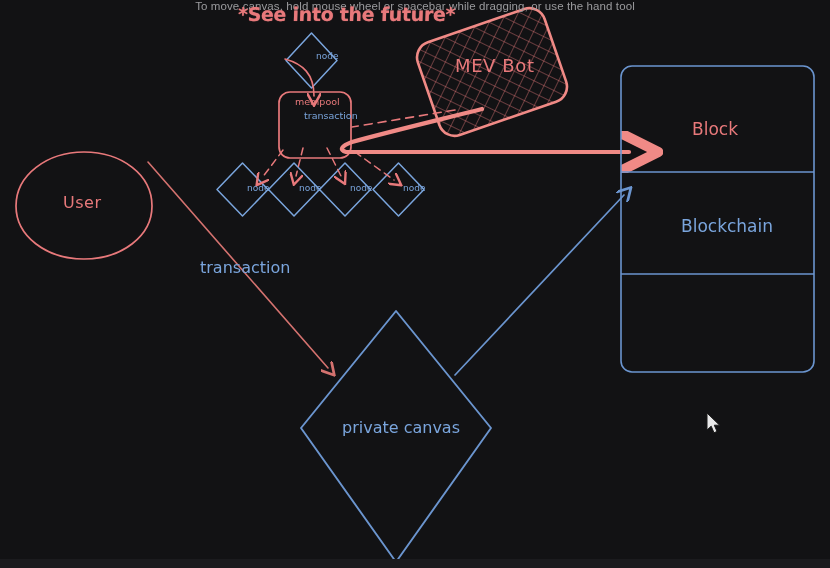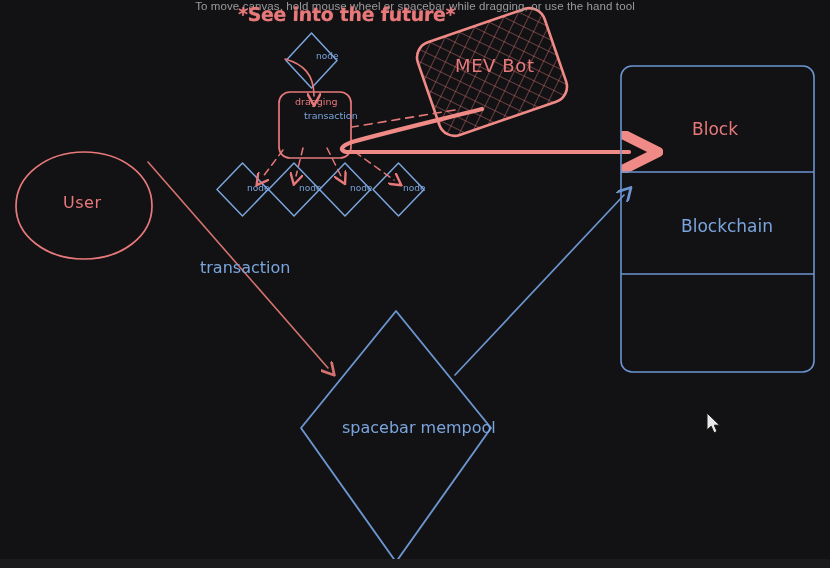--- a/index.html
+++ b/index.html
@@ -179,33 +179,33 @@
       <rect x="621" y="66" width="193" height="306" rx="11" ry="11" fill="none" stroke="#6b95cf" stroke-width="1.6"></rect>
       <line x1="621" y1="172" x2="814" y2="172" stroke="#6b95cf" stroke-width="1.6"></line>
       <line x1="621" y1="274" x2="814" y2="274" stroke="#6b95cf" stroke-width="1.6"></line>
     </g>
   </svg>
 
   <div class="lbl lbl-red" style="left:63px; top:193px; font-size:16px; letter-spacing:.5px;">User</div>
 
   <div class="lbl lbl-blue" style="left:300px; top:51px; font-size:9px;">node</div>
 
-  <div class="lbl lbl-red" style="left:295px; top:96px; font-size:9.5px;">dragging</div>
+  <div class="lbl lbl-red" style="left:295px; top:96px; font-size:9.5px;">mempool</div>
   <div class="lbl lbl-blue" style="left:288px; top:110px; font-size:9.5px;">transaction</div>
 
   <div class="lbl lbl-blue" style="left:231px; top:183px; font-size:9px;">node</div>
   <div class="lbl lbl-blue" style="left:283px; top:183px; font-size:9px;">node</div>
   <div class="lbl lbl-blue" style="left:334px; top:183px; font-size:9px;">node</div>
   <div class="lbl lbl-blue" style="left:387px; top:183px; font-size:9px;">node</div>
 
   <div class="lbl lbl-red" style="left:455px; top:55px; font-size:18px; letter-spacing:.6px;">MEV Bot</div>
 
   <div class="lbl lbl-blue" style="left:184px; top:258px; font-size:16px;">transaction</div>
 
-  <div class="lbl lbl-blue" style="left:326px; top:418px; font-size:16px;">spacebar mempool</div>
+  <div class="lbl lbl-blue" style="left:326px; top:418px; font-size:16px;">private canvas</div>
 
   <div class="lbl lbl-red" style="left:692px; top:119px; font-size:17px;text-align:center;">Block</div>
 
   <div class="lbl lbl-blue" style="left:665px; top:216px; font-size:17px;">Blockchain</div>
 
   <div class="hint-bar">
     <div class="hint-text">To move canvas, hold mouse wheel or spacebar while dragging, or use the hand tool</div>
   </div>
 
   <div class="overlay-title">

